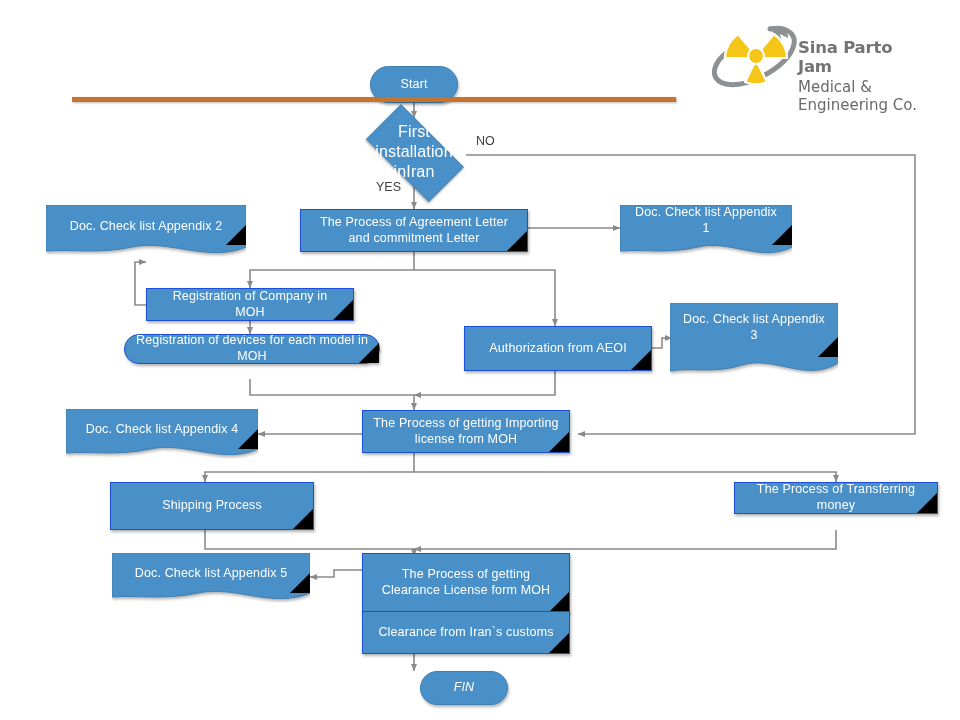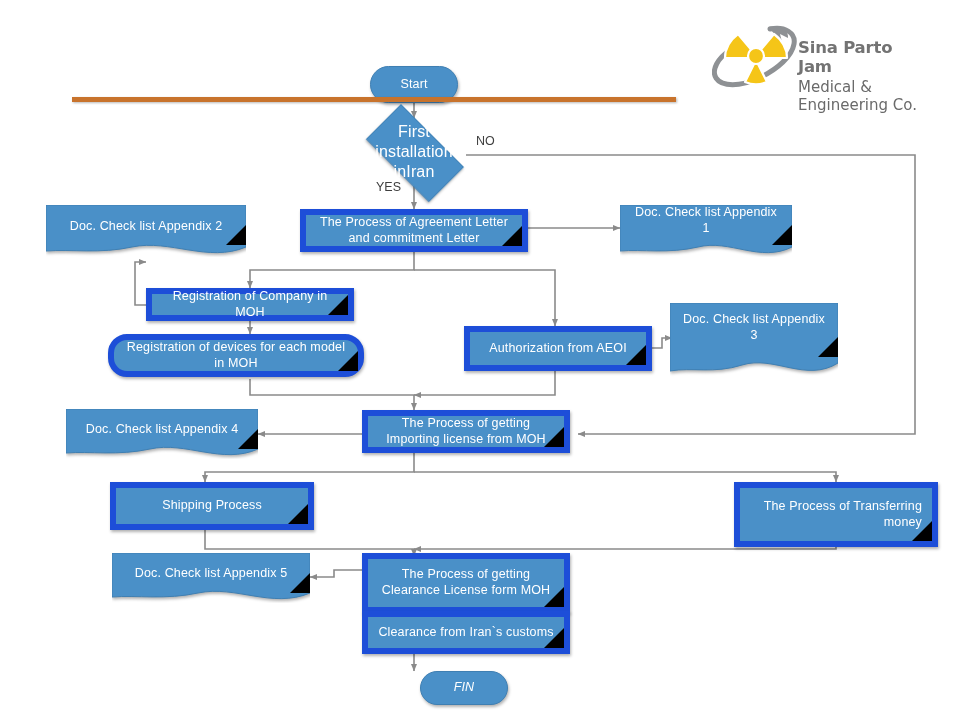--- a/index.html
+++ b/index.html
@@ -21,21 +21,21 @@
     display:flex;align-items:center;justify-content:center;
     text-align:center;
     line-height:1.25;
     font-size:12.5px;
     letter-spacing:.15px;
     filter:drop-shadow(1.5px 2px 1.6px rgba(0,0,0,.30));
   }
   .node .txt{position:relative;z-index:3;padding:0 10px;}
 
   
-  .proc{background:#4a90c8;border:6px solid #1d4ed8;}
+  .proc{background:#4a90c8;border:1px solid #1d4ed8;}
   
   .proc::after{
     content:"";position:absolute;right:0;bottom:0;
     width:0;height:0;z-index:4;
     border-left:20px solid transparent;
     border-bottom:20px solid #000000;
   }
 
   
   .term{
@@ -157,21 +157,21 @@
       <path d="M0,0 H200 V42 C162,58 124,34 86,42 C54,49 26,44 0,46 Z" fill="#4a90c8" stroke="#3f7fb2" stroke-width="1" style="filter:drop-shadow(1.5px 2px 1.6px rgba(0,0,0,.30))"></path>
     </svg>
     <div class="fold" style="right:0;bottom:12px;"></div>
     <span class="txt" style="margin-bottom:8px;">Doc. Check list Appendix 2</span>
   </div>
 
   <div class="node proc" style="left:146px;top:288px;width:208px;height:33px;">
     <span class="txt">Registration of Company in MOH</span>
   </div>
 
-  <div class="node proc" style="left:108px;top:334px;width:256px;height:43px;border-radius:19px;">
+  <div class="node proc" style="left:124px;top:334px;width:256px;height:30px;border-radius:19px;">
     <span class="txt">Registration of devices for each model in MOH</span>
   </div>
 
   <div class="node proc" style="left:464px;top:326px;width:188px;height:45px;">
     <span class="txt">Authorization from AEOI</span>
   </div>
 
   <div class="node doc" style="left:670px;top:303px;width:168px;height:76px;">
     <svg viewBox="0 0 168 76" preserveAspectRatio="none">
       <path d="M0,0 H168 V60 C136,80 104,52 72,62 C44,71 22,64 0,68 Z" fill="#4a90c8" stroke="#3f7fb2" stroke-width="1" style="filter:drop-shadow(1.5px 2px 1.6px rgba(0,0,0,.30))"></path>
@@ -189,21 +189,21 @@
       <path d="M0,0 H192 V40 C156,56 120,32 84,40 C52,47 24,42 0,44 Z" fill="#4a90c8" stroke="#3f7fb2" stroke-width="1" style="filter:drop-shadow(1.5px 2px 1.6px rgba(0,0,0,.30))"></path>
     </svg>
     <div class="fold" style="right:0;bottom:10px;"></div>
     <span class="txt" style="margin-bottom:8px;">Doc. Check list Appendix 4</span>
   </div>
 
   <div class="node proc" style="left:110px;top:482px;width:204px;height:48px;">
     <span class="txt">Shipping Process</span>
   </div>
 
-  <div class="node proc" style="left:734px;top:482px;width:204px;height:65px;text-align:right;">
+  <div class="node proc" style="left:734px;top:482px;width:204px;height:32px;">
     <span class="txt">The Process of Transferring money</span>
   </div>
 
   <div class="node doc" style="left:112px;top:553px;width:198px;height:50px;">
     <svg viewBox="0 0 198 50" preserveAspectRatio="none">
       <path d="M0,0 H198 V40 C160,56 124,32 86,40 C54,47 24,42 0,44 Z" fill="#4a90c8" stroke="#3f7fb2" stroke-width="1" style="filter:drop-shadow(1.5px 2px 1.6px rgba(0,0,0,.30))"></path>
     </svg>
     <div class="fold" style="right:0;bottom:10px;"></div>
     <span class="txt" style="margin-bottom:8px;">Doc. Check list Appendix 5</span>
   </div>

